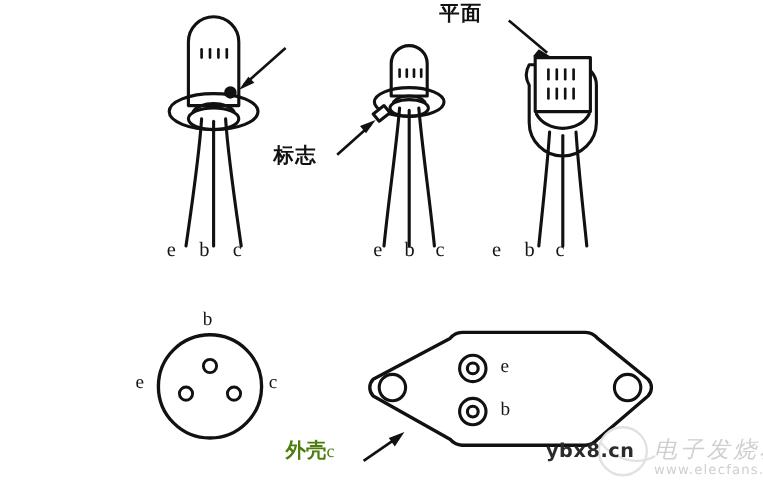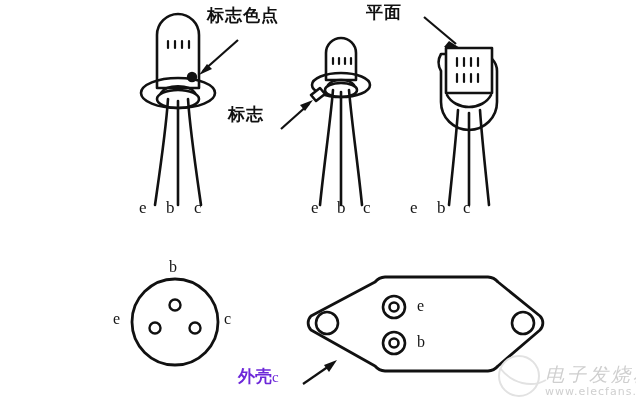--- a/index.html
+++ b/index.html
@@ -40,21 +40,21 @@
   }
   .pad-label {
     font-family: "Liberation Serif", serif;
     font-size: 16px;
     color: #151515;
   }
   .case-label {
     font-family: "DejaVu Sans", sans-serif;
     font-size: 17px;
     font-weight: 600;
-    color: #6d28d9;
+    color: #4d7c0f;
   }
   .case-label .suffix {
     font-family: "Liberation Serif", serif;
     font-weight: normal;
     font-size: 15px;
   }
   .wm-main {
     position: absolute;
     font-family: "DejaVu Sans", sans-serif;
     font-size: 16px;
@@ -196,23 +196,22 @@
       <line x1="303" y1="384" x2="332" y2="364"></line>
       <polygon points="337,360 324,365 329,372" stroke="none"></polygon>
     </g>
 
     <g fill="none" stroke="#e2e2e2" stroke-width="2">
       <circle cx="519" cy="376" r="20"></circle>
       <path d="M500 368 C512 384 532 388 546 380"></path>
     </g>
   </svg>
 
-  <div class="lbl cn-label" style="left:207px; top:7px;">标志色点</div>
-
-  <div class="lbl cn-label" style="left:228px; top:106px;">标志</div>
+
+  <div class="lbl cn-label" style="left:228px; top:122px;">标志</div>
 
   <div class="lbl cn-label" style="left:366px; top:4px;">平面</div>
 
   <div class="lbl pin-label" style="left:139px; top:199px;">e</div>
   <div class="lbl pin-label" style="left:166px; top:199px;">b</div>
   <div class="lbl pin-label" style="left:194px; top:199px;">c</div>
 
   <div class="lbl pin-label" style="left:311px; top:199px;">e</div>
   <div class="lbl pin-label" style="left:337px; top:199px;">b</div>
   <div class="lbl pin-label" style="left:363px; top:199px;">c</div>
@@ -225,16 +224,17 @@
   <div class="lbl pad-label" style="left:113px; top:311px;">e</div>
   <div class="lbl pad-label" style="left:224px; top:311px;">c</div>
 
   <div class="lbl pad-label" style="left:417px; top:298px;">e</div>
   <div class="lbl pad-label" style="left:417px; top:334px;">b</div>
 
   <div class="lbl case-label" style="left:238px; top:368px;">
     <span>外壳</span><span class="suffix">c</span>
   </div>
 
+  <div class="wm-main" style="left:455px; top:366px;">ybx8.cn</div>
   <div class="wm-faint cn" style="left:545px; top:362px;">电子发烧友</div>
   <div class="wm-faint url" style="left:545px; top:385px;">www.elecfans.com</div>
 
 </div>
 
 </body></html>

